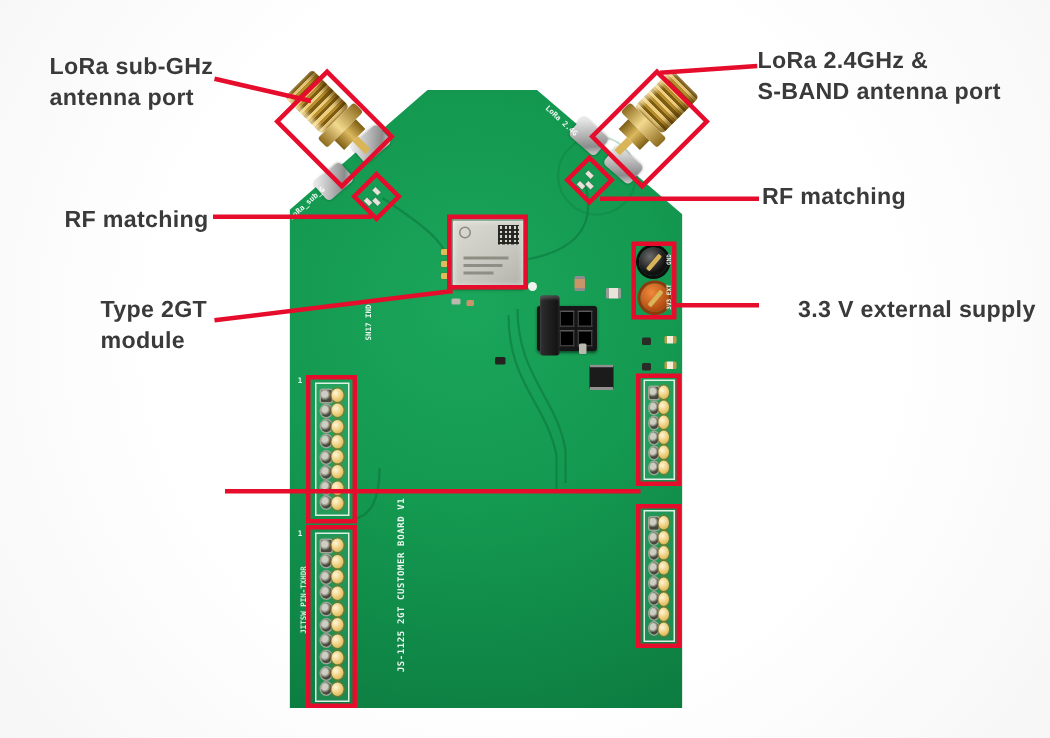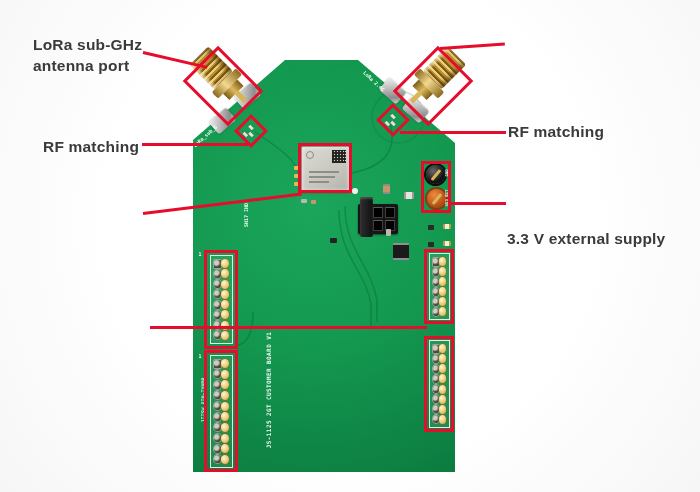--- a/index.html
+++ b/index.html
@@ -373,16 +373,20 @@
   <div class="rbox bx-mod z5"></div>
   <div class="rbox bx-sup z5"></div>
   <div class="rbox bx-clt z5"></div>
   <div class="rbox bx-clb z5"></div>
   <div class="rbox bx-crt z5"></div>
   <div class="rbox bx-crb z5"></div>
 
   <div class="label z6" style="left:33px;top:34px;">LoRa sub-GHz
 antenna port</div>
   <div class="label z6" style="left:43px;top:136px;">RF matching</div>
+  <div class="label z6" style="left:67px;top:196px;">Type 2GT
+module</div>
+  <div class="label z6" style="left:505px;top:30px;">LoRa 2.4GHz &amp;
+S-BAND antenna port</div>
   <div class="label z6" style="left:508px;top:121px;">RF matching</div>
-  <div class="label z6" style="left:507px;top:196px;margin-top:32px;">3.3 V external supply</div>
+  <div class="label z6" style="left:532px;top:196px;">3.3 V external supply</div>
 
 </div>
 
 </body></html>

